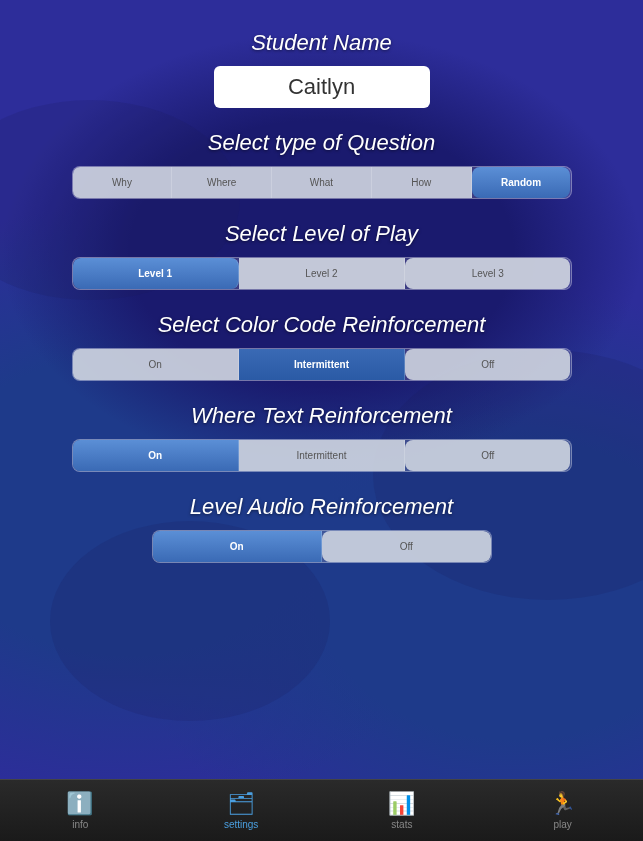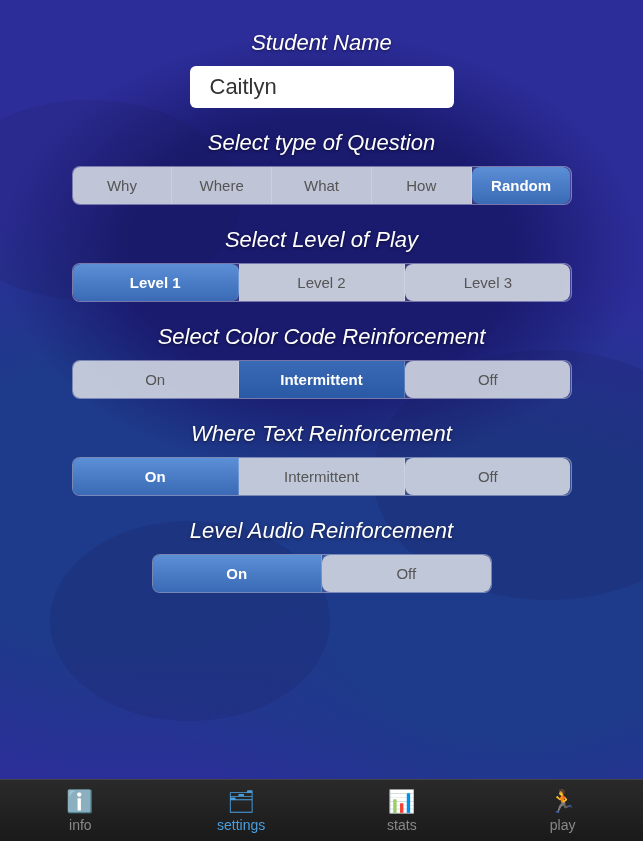--- a/index.html
+++ b/index.html
@@ -42,22 +42,22 @@
       text-shadow: 0 1px 3px rgba(0,0,0,0.5);
       font-style: italic;
     }
 
     .student-name-input {
       background: white;
       border: none;
       border-radius: 6px;
       padding: 8px 20px;
       font-size: 22px;
-      text-align: left;
-      width: 264px;
+      text-align: center;
+      width: 216px;
       color: #333;
       margin-bottom: 22px;
       outline: none;
     }
 
     .segment-group {
       display: flex;
       background: rgba(255,255,255,0.15);
       border-radius: 8px;
       overflow: hidden;
@@ -66,21 +66,21 @@
       margin-bottom: 22px;
       border: 1px solid rgba(255,255,255,0.3);
     }
 
     .segment-btn {
       flex: 1;
       padding: 10px 0;
       border: none;
       background: transparent;
       color: #ccc;
-      font-size: 15px;
+      font-size: 10px;
       cursor: pointer;
       border-right: 1px solid rgba(255,255,255,0.2);
       transition: background 0.2s;
     }
 
     .segment-btn:last-child {
       border-right: none;
       border-radius: 8px;
     }
 
@@ -179,21 +179,21 @@
       flex: 1;
       padding: 6px 0;
     }
 
     .tab-icon {
       font-size: 22px;
       margin-bottom: 2px;
     }
 
     .tab-label {
-      font-size: 14px;
+      font-size: 10px;
       color: #888;
     }
 
     .tab-item.active .tab-icon,
     .tab-item.active .tab-label {
       color: #4a9fe0;
     }
 
     .tab-item:not(.active) .tab-icon {
       color: #666;

